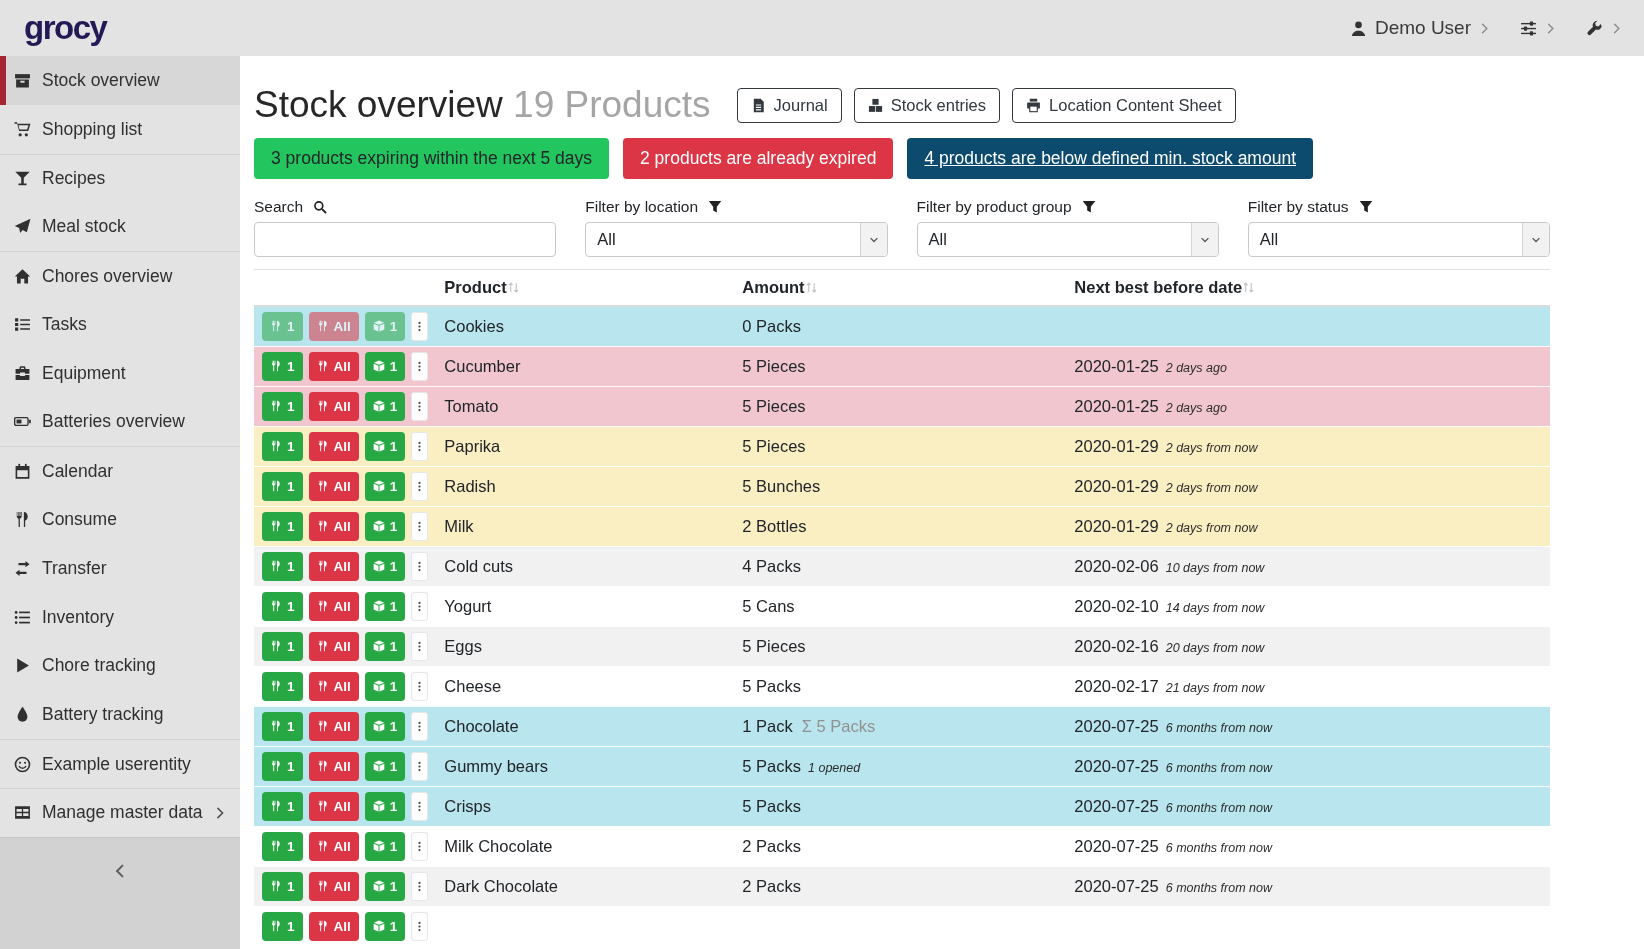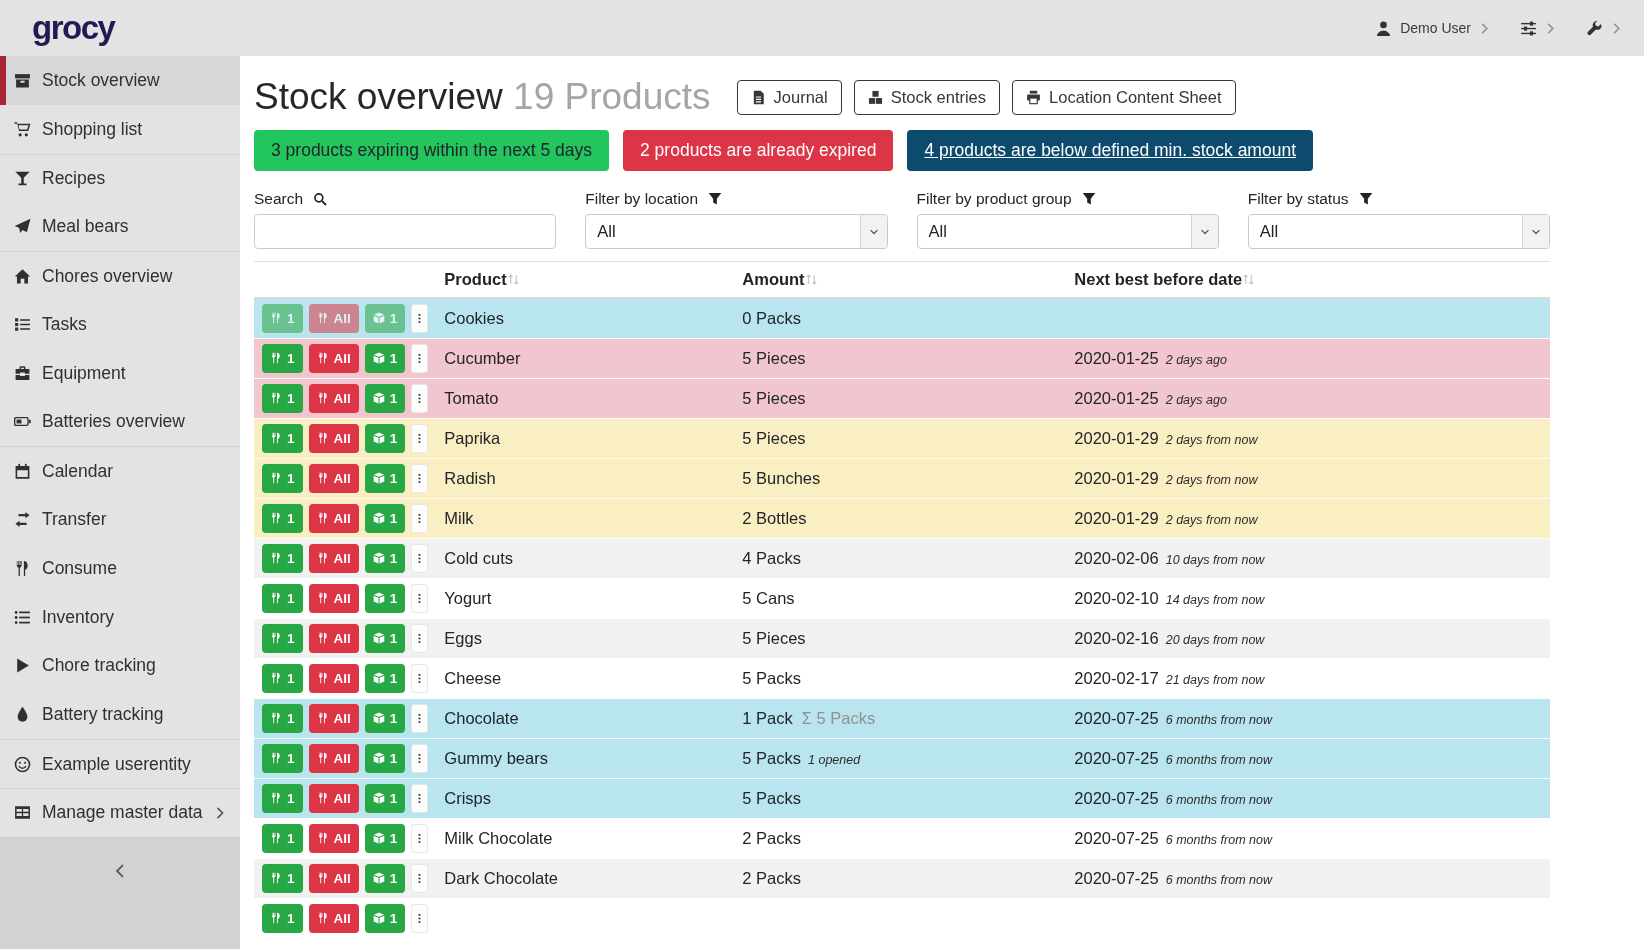--- a/index.html
+++ b/index.html
@@ -3,42 +3,42 @@
 <meta charset="utf-8">
 <style>
   html,body{margin:0;padding:0;width:1644px;height:949px;overflow:hidden;
     font-family:"Liberation Sans",sans-serif;background:#fff;color:#212529;}
   *{box-sizing:border-box;}
   .ic{display:inline-flex;align-items:center;justify-content:center;line-height:0;}
   .ic svg{width:1em;height:1em;}
 
   
   .topbar{position:fixed;top:0;left:0;width:1644px;height:56px;background:#e3e3e3;
-    display:flex;align-items:center;justify-content:space-between;padding:0 22px 0 32px;z-index:20;}
+    display:flex;align-items:center;justify-content:space-between;padding:0 22px 0 24px;z-index:20;}
   .logo{font-size:33px;font-weight:bold;color:#221a54;letter-spacing:-1.5px;cursor:pointer;}
-  .topbar-right{display:flex;align-items:center;gap:30px;color:#3a3a3a;font-size:14px;}
+  .topbar-right{display:flex;align-items:center;gap:30px;color:#3a3a3a;font-size:19px;}
   .topbar-item{display:flex;align-items:center;gap:8px;cursor:pointer;}
   .topbar-item .mi{font-size:17px;color:#333;}
   .topbar-item .chev{font-size:11px;color:#8f8f8f;}
 
   
   .sidebar{position:fixed;top:56px;left:0;width:240px;height:893px;background:#e3e3e3;
     display:flex;flex-direction:column;}
   .side-item{height:48.8px;flex:0 0 48.8px;display:flex;align-items:center;gap:11px;
     padding:0 14px;font-size:17.5px;color:#303030;cursor:pointer;}
   .side-item .mi{font-size:17px;color:#303030;}
   .side-item.group-start{border-top:1px solid #d2d2d2;}
   .side-item.active{background:#d7d7d7;border-left:6px solid #a62533;padding-left:8px;}
   .side-item .sub{margin-left:auto;font-size:12px;color:#555;}
   .sidebar-footer{margin-top:auto;flex:1 1 auto;background:#d2d2d2;border-top:1px solid #c8c8c8;
     display:flex;justify-content:center;align-items:flex-start;padding-top:26px;cursor:pointer;}
   .sidebar-footer .mi{font-size:14px;color:#5c5c5c;}
 
   
-  .main{margin:56px 0 0 240px;padding:20px 94px 0 14px;}
+  .main{margin:56px 0 0 240px;padding:28px 94px 0 14px;}
   .title-row{display:flex;align-items:center;gap:14px;}
   h1{margin:0;font-size:37px;font-weight:400;color:#272727;white-space:nowrap;}
   h1 .subtitle{color:#a5a5a5;font-weight:400;}
   .actions{display:flex;gap:12px;margin-left:12px;}
   .btn-outline{display:flex;align-items:center;gap:8px;border:1px solid #32383e;color:#32383e;
     border-radius:4px;padding:7px 13px;font-size:16.5px;background:#fff;cursor:pointer;
     font-family:inherit;white-space:nowrap;}
   .btn-outline .mi{font-size:15px;}
 
   .alerts{display:flex;gap:14px;margin:12px 0 20px;}
@@ -165,21 +165,21 @@
         </span>
     <span class="lbl">Recipes</span>
 
   </div>
       <div class="side-item">
     <span class="ic mi">
           <svg viewBox="0 0 16 16" fill="currentColor">
             <path d="M15.5.8.7 7.5l4.2 2L5.8 14l2.3-2.7 4 2.1z"></path>
           </svg>
         </span>
-    <span class="lbl">Meal bears</span>
+    <span class="lbl">Meal stock</span>
 
   </div>
       <div class="side-item group-start">
     <span class="ic mi">
           <svg viewBox="0 0 16 16" fill="currentColor">
             <path d="M8 1.2 15.2 8h-2v6.6H9.7v-4.4H6.3v4.4H2.8V8h-2z"></path>
           </svg>
         </span>
     <span class="lbl">Chores overview</span>
 
@@ -220,34 +220,34 @@
             <rect x="10.3" y=".8" width="1.6" height="3"></rect>
             <path fill-rule="evenodd" d="M1.5 2.8h13v12h-13zM3 6.8v6.4h10V6.8z"></path>
           </svg>
         </span>
     <span class="lbl">Calendar</span>
 
   </div>
       <div class="side-item">
     <span class="ic mi">
           <svg viewBox="0 0 16 16" fill="currentColor">
-            <path d="M10.8 1 14.6 3.9 10.8 6.8V5H4.2V2.8h6.6zM5.2 9.2 1.4 12.1l3.8 2.9v-1.8h6.6v-2.2H5.2z"></path>
-          </svg>
-        </span>
-    <span class="lbl">Transfer</span>
-
-  </div>
-      <div class="side-item">
-    <span class="ic mi">
-          <svg viewBox="0 0 16 16" fill="currentColor">
             <path d="M2.6 1v4c0 1.1.7 2 1.7 2.3V15h1.2V7.3C6.5 7 7.2 6.1 7.2 5V1H6.1v3.6h-.9V1H4.1v3.6h-.9V1z"></path>
             <path d="M9.3 1v14h1.2V9.1c1.4-.4 2.4-1.9 2.4-3.9C12.9 2.7 11.4 1 9.3 1z"></path>
           </svg>
         </span>
     <span class="lbl">Consume</span>
+
+  </div>
+      <div class="side-item">
+    <span class="ic mi">
+          <svg viewBox="0 0 16 16" fill="currentColor">
+            <path d="M10.8 1 14.6 3.9 10.8 6.8V5H4.2V2.8h6.6zM5.2 9.2 1.4 12.1l3.8 2.9v-1.8h6.6v-2.2H5.2z"></path>
+          </svg>
+        </span>
+    <span class="lbl">Transfer</span>
 
   </div>
       <div class="side-item">
     <span class="ic mi">
           <svg viewBox="0 0 16 16" fill="currentColor">
             <circle cx="2" cy="3.2" r="1.3"></circle>
             <circle cx="2" cy="8" r="1.3"></circle>
             <circle cx="2" cy="12.8" r="1.3"></circle>
             <rect x="4.8" y="2.4" width="10.2" height="1.6"></rect>
             <rect x="4.8" y="7.2" width="10.2" height="1.6"></rect>

